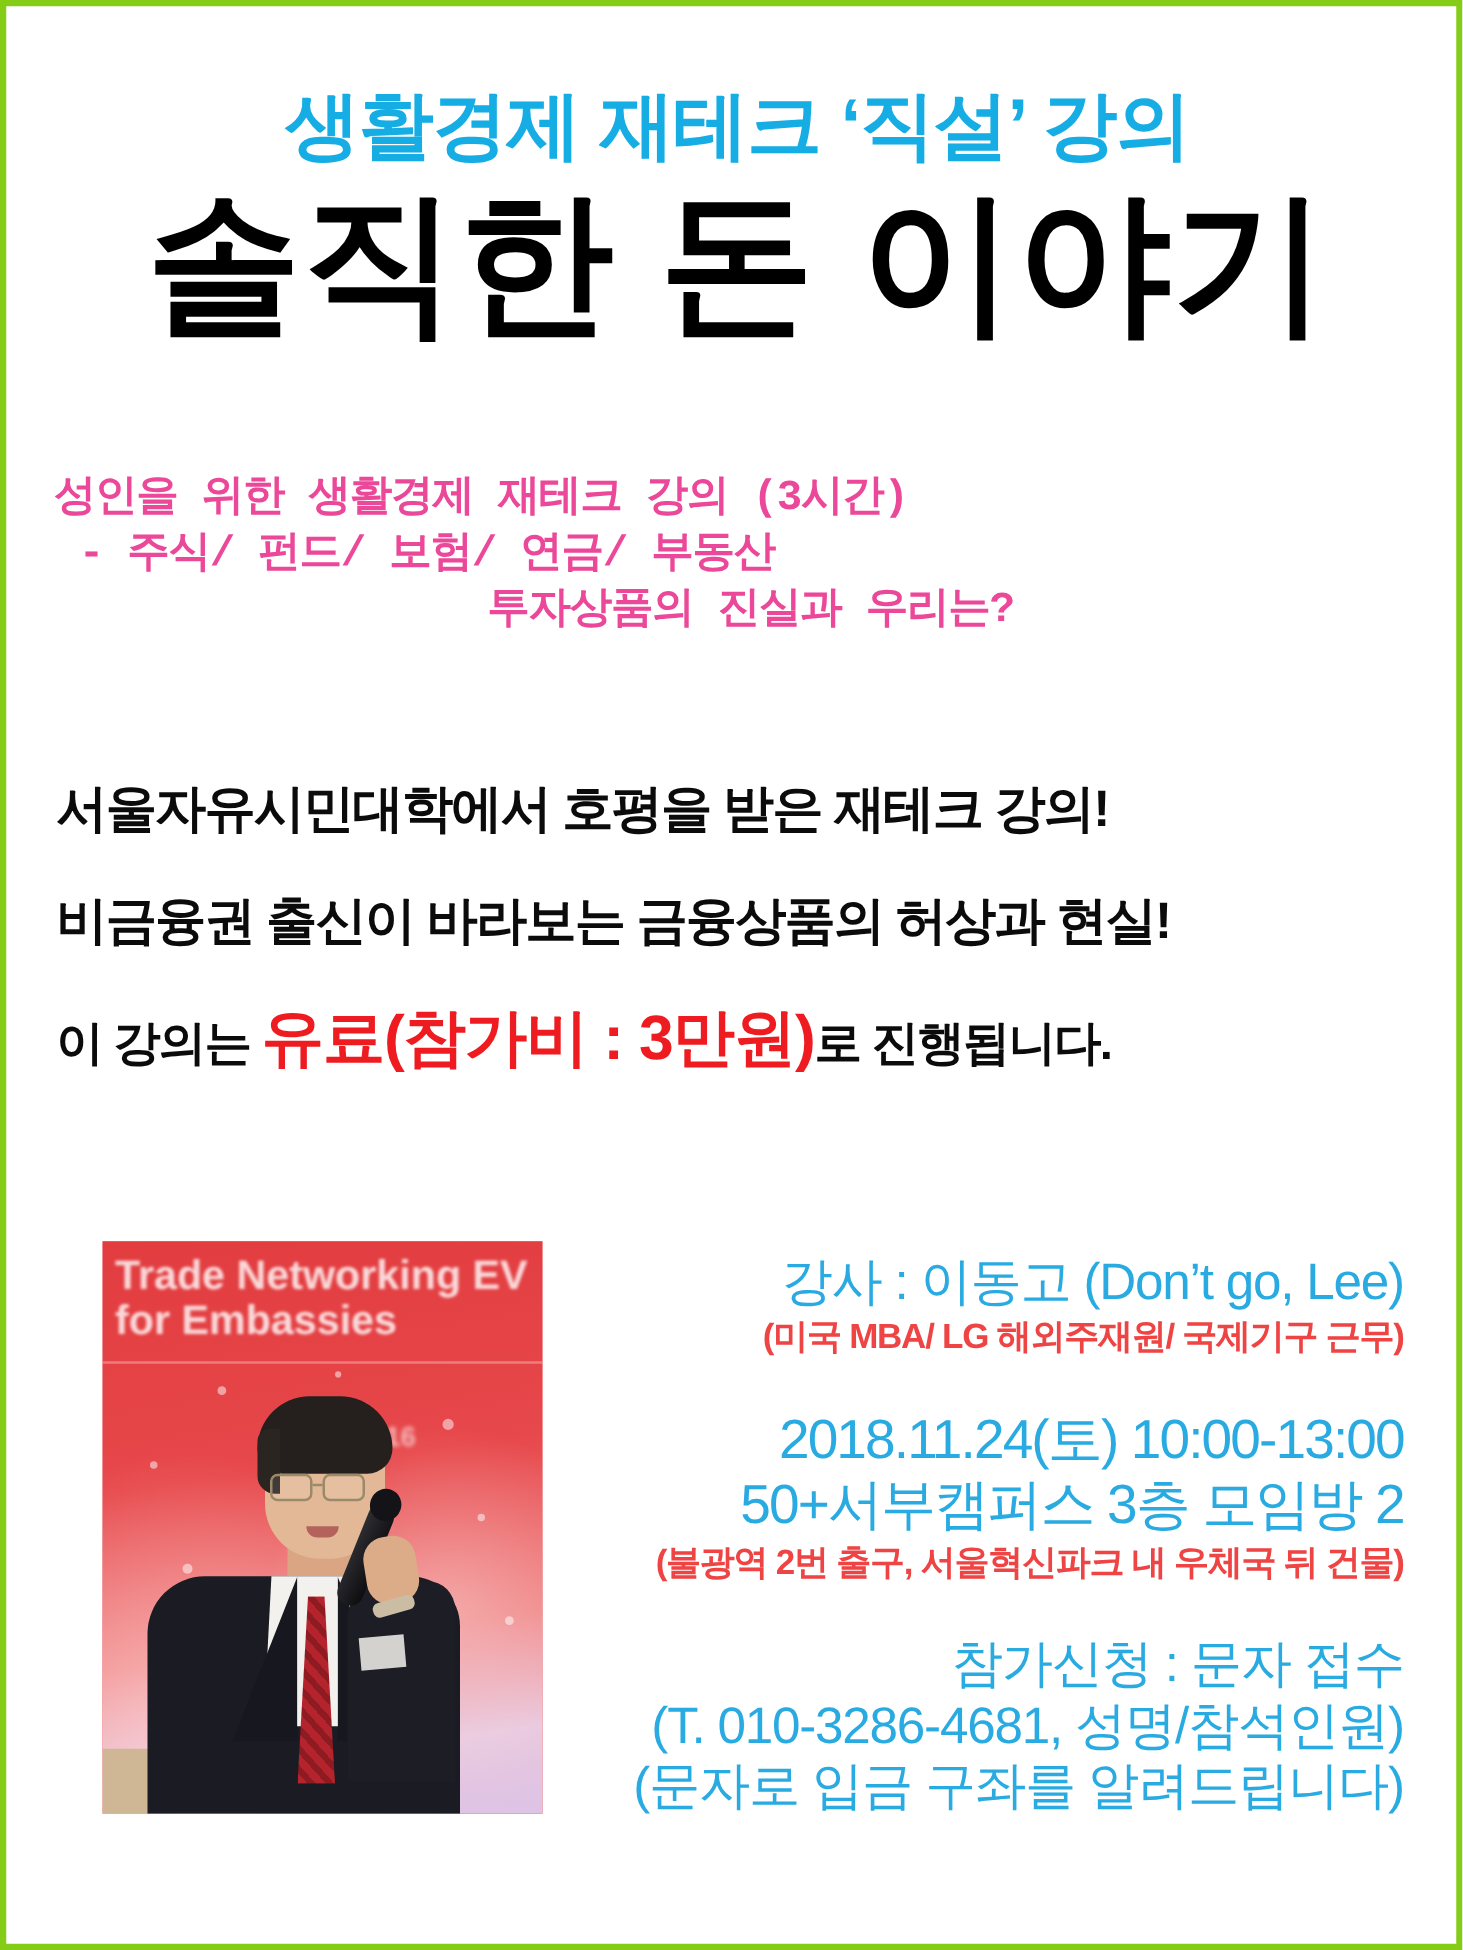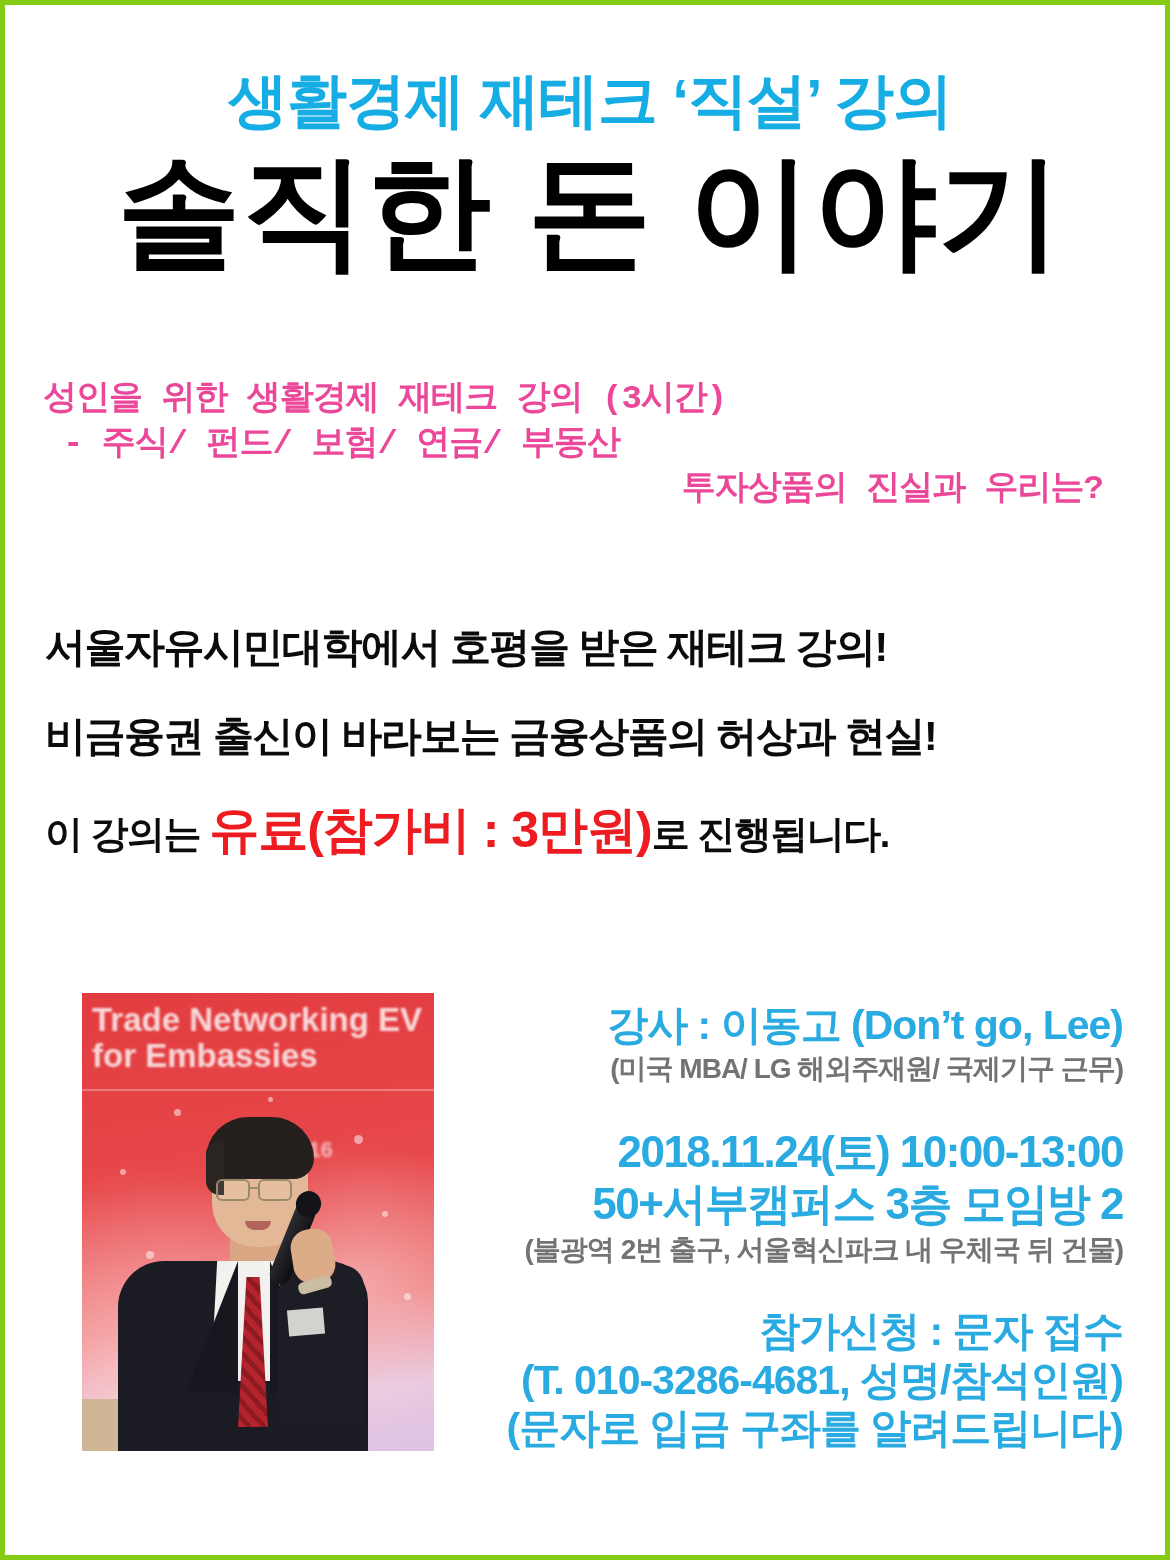--- a/index.html
+++ b/index.html
@@ -54,21 +54,21 @@
     width: 1060px;
     color: #ec4899;
     font-weight: 700;
     font-size: 34px;
     line-height: 1.32;
     letter-spacing: -1px;
     font-family: Liberation Mono, monospace;
   }
   .red-line-1 { text-align: left; }
   .red-line-2 { text-align: left; padding-left: 20px; }
-  .red-line-3 { text-align: right; padding-left: 55px; }
+  .red-line-3 { text-align: center; padding-left: 55px; }
 
   
   .body-block {
     position: absolute;
     left: 40px;
     top: 622px;
     width: 1070px;
     color: #0b0b0b;
     font-weight: 700;
     font-size: 41px;
@@ -257,32 +257,32 @@
     right: 42px;
     top: 996px;
     width: 630px;
     text-align: right;
   }
   .info-group { margin-bottom: 40px; }
   .info-group:last-child { margin-bottom: 0; }
 
   .info-main {
     color: #29ABE2;
-    font-weight: 700;
+    font-weight: 400;
     font-size: 41px;
     line-height: 1.18;
     letter-spacing: -1px;
     white-space: nowrap;
   }
   .info-main.lg {
     font-size: 44px;
     letter-spacing: -1.5px;
   }
   .info-sub {
-    color: #737373;
+    color: #ef4444;
     font-weight: 700;
     font-size: 28px;
     line-height: 1.25;
     letter-spacing: -1px;
     margin-top: 2px;
     white-space: nowrap;
   }
 </style>
 </head>
 <body>

